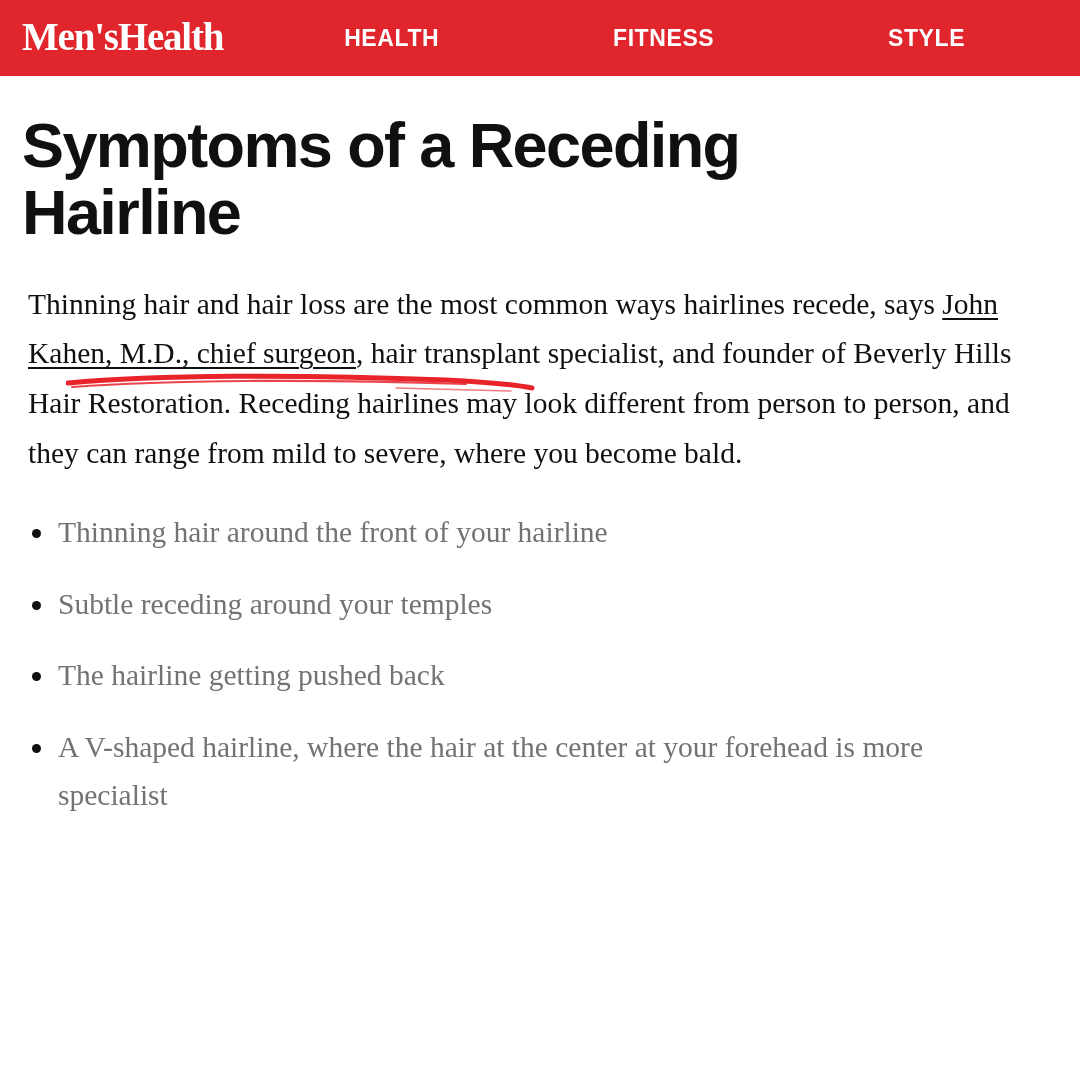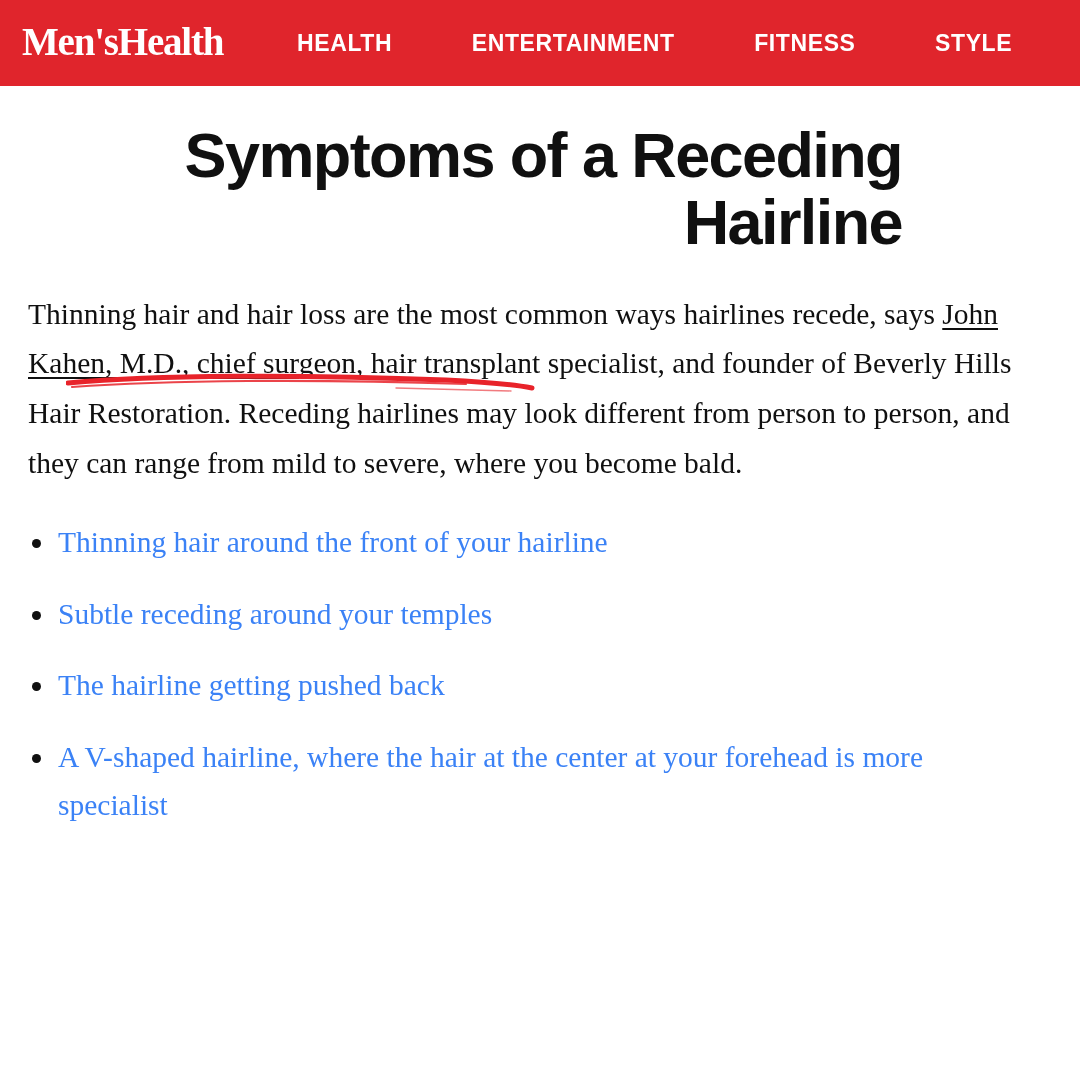--- a/index.html
+++ b/index.html
@@ -9,21 +9,21 @@
   body {
     width: 1080px;
     height: 1080px;
     background: #ffffff;
     font-family: "Liberation Serif", serif;
     overflow: hidden;
   }
 
   
   .site-header {
-    height: 86px;
+    height: 76px;
     background: #e0252c;
     display: flex;
     align-items: center;
     padding: 0 28px 0 22px;
     box-sizing: border-box;
   }
   .logo {
     font-family: "Liberation Serif", serif;
     font-weight: bold;
     font-style: normal;
@@ -59,21 +59,20 @@
   }
   .headline {
     font-family: "Liberation Sans", sans-serif;
     font-weight: bold;
     font-size: 63px;
     line-height: 1.06;
     letter-spacing: -1.6px;
     color: #101010;
     margin: 0 0 34px 0;
     max-width: 880px;
-    text-align: right;
   }
   .para {
     font-family: "Liberation Serif", serif;
     font-size: 29.5px;
     line-height: 1.69;
     color: #101010;
     margin: 0 0 30px 6px;
     max-width: 1012px;
   }
   .para.tight {
@@ -99,21 +98,21 @@
   ul.symptom-list {
     list-style: none;
     margin: 0;
     padding: 0;
   }
   ul.symptom-list li {
     position: relative;
     font-family: "Liberation Serif", serif;
     font-size: 29.5px;
     line-height: 1.62;
-    color: #3b82f6;
+    color: #737373;
     padding-left: 36px;
     margin-bottom: 24px;
     max-width: 990px;
   }
   ul.symptom-list li::before {
     content: "";
     position: absolute;
     left: 10px;
     top: 20px;
     width: 9px;
@@ -122,21 +121,20 @@
     border-radius: 50%;
   }
 </style>
 </head>
 <body>
 
 <div class="site-header">
   <div class="logo">Men'sHealth</div>
   <div class="nav">
     <div class="nav-item">Health</div>
-    <div class="nav-item">Entertainment</div>
     <div class="nav-item">Fitness</div>
     <div class="nav-item">Style</div>
   </div>
 </div>
 
 <div class="article">
 
   <h1 class="headline">Symptoms of a Receding Hairline</h1>
 
   <p class="para">

